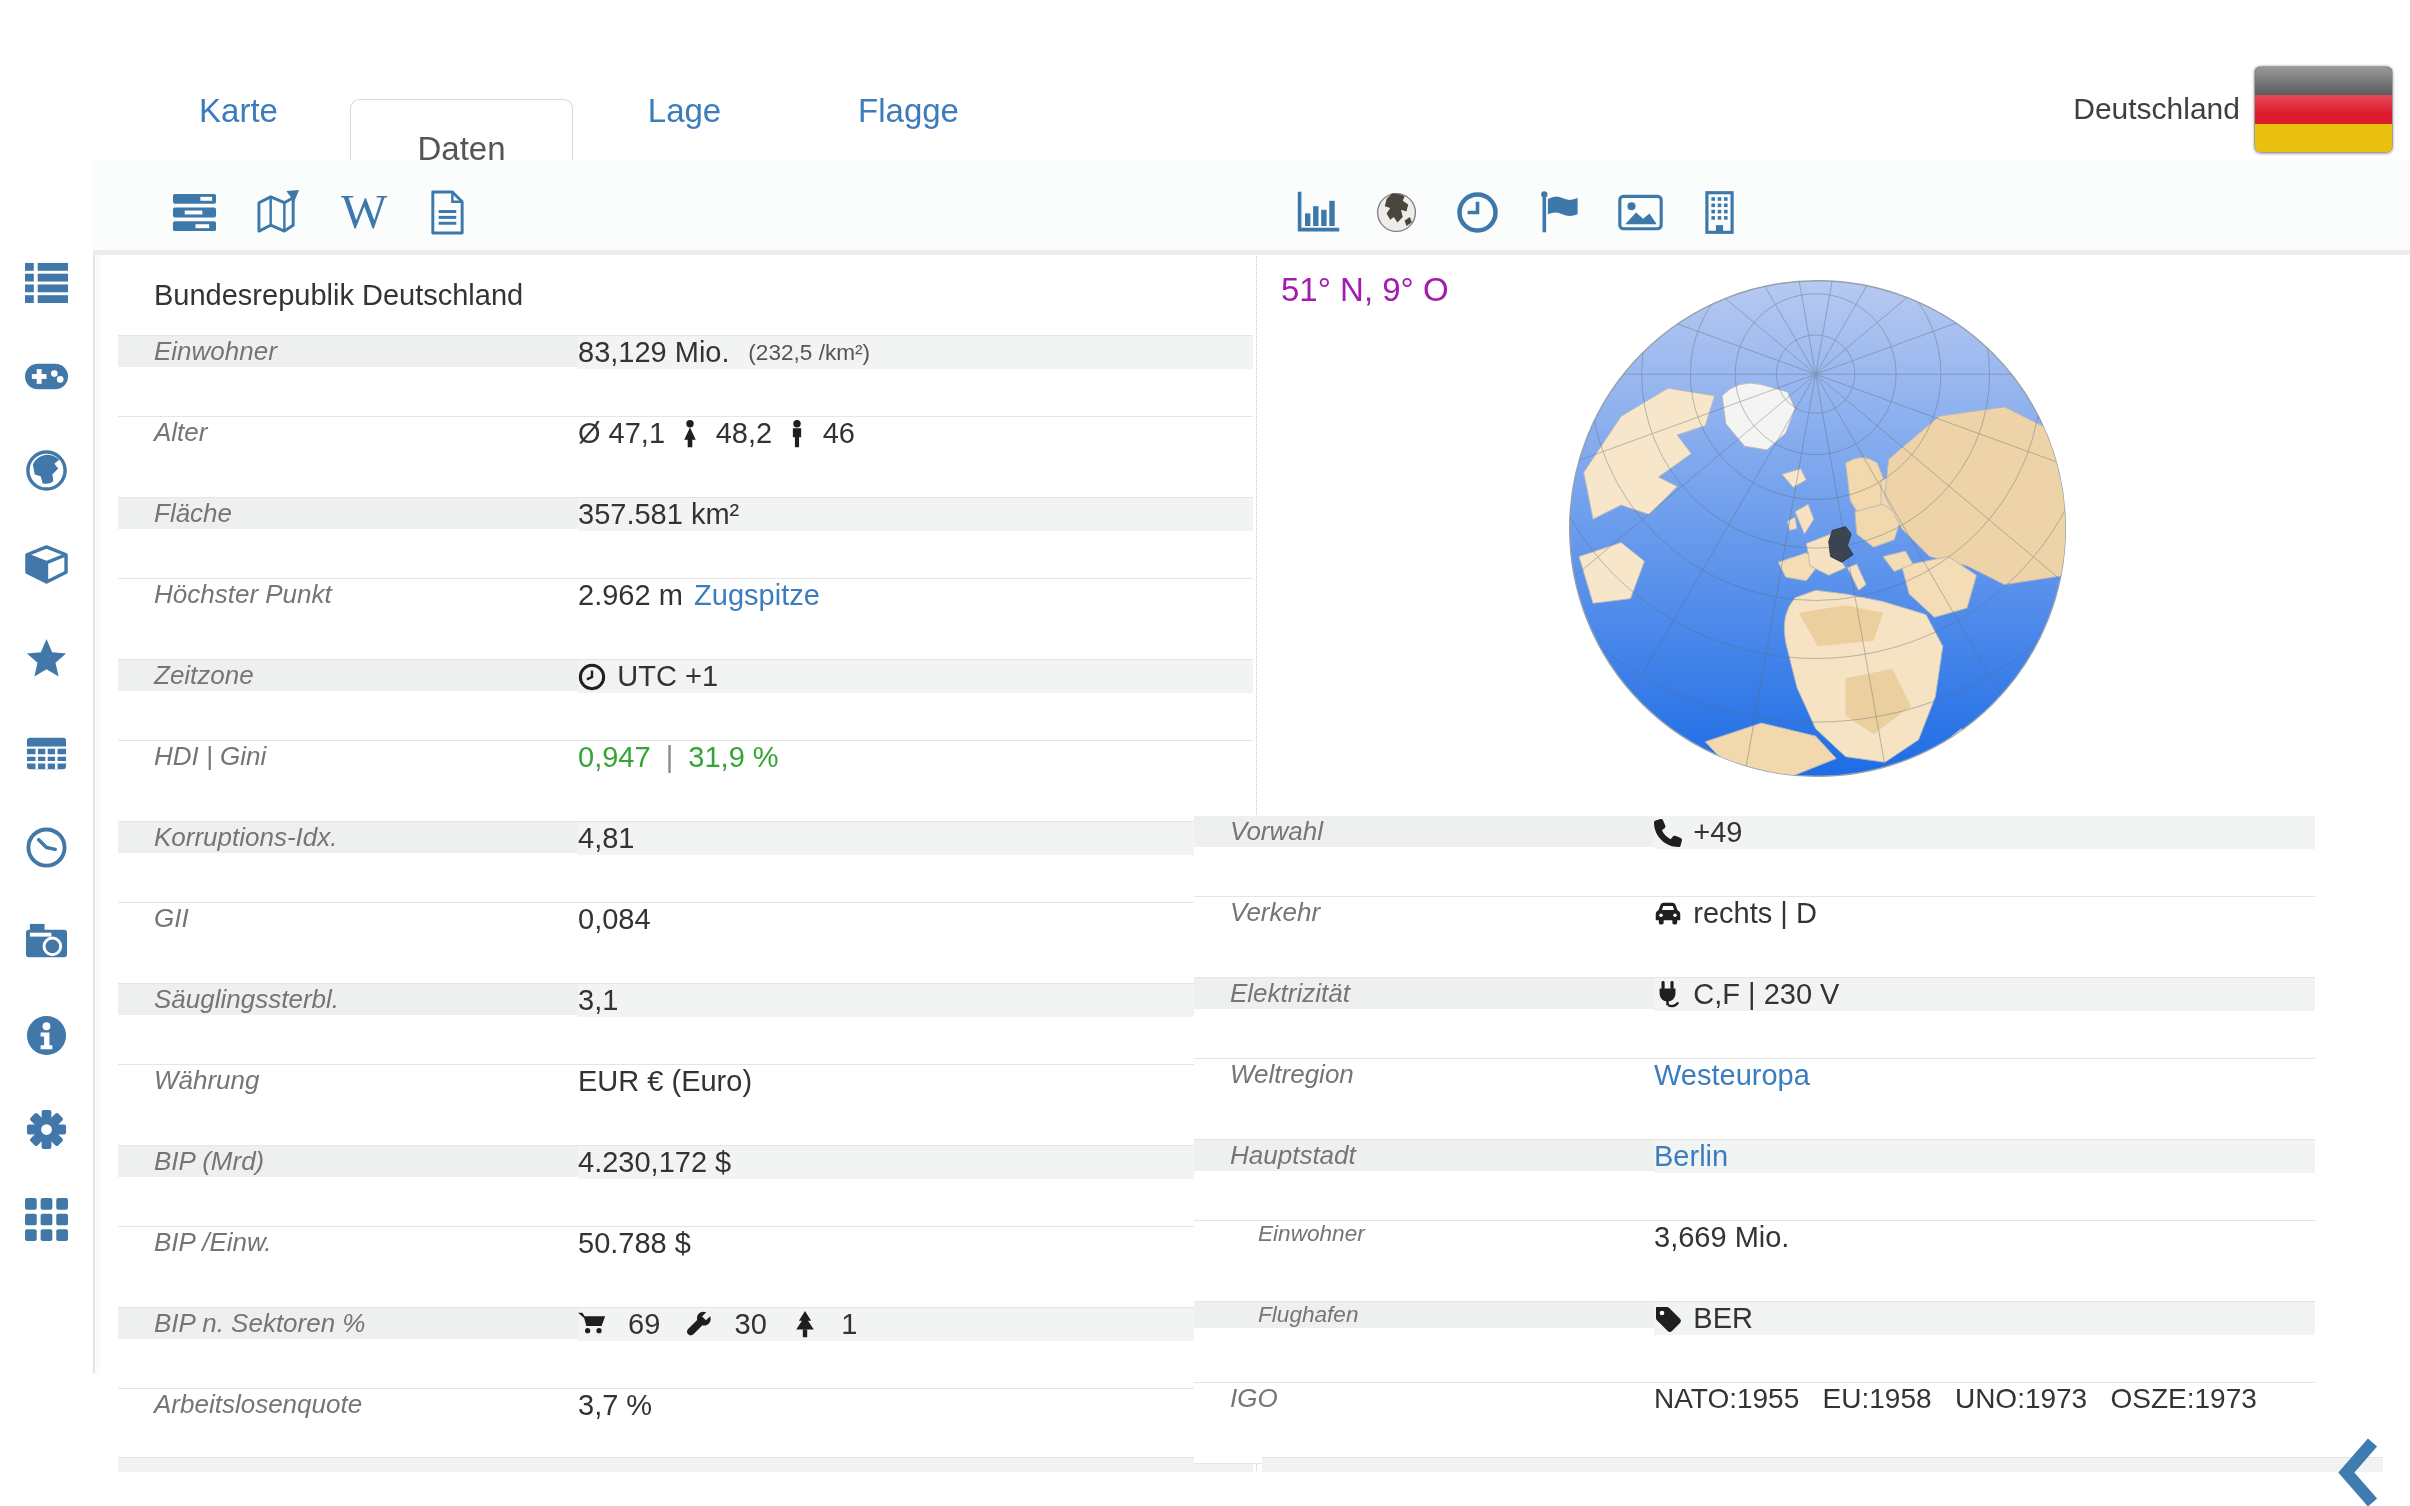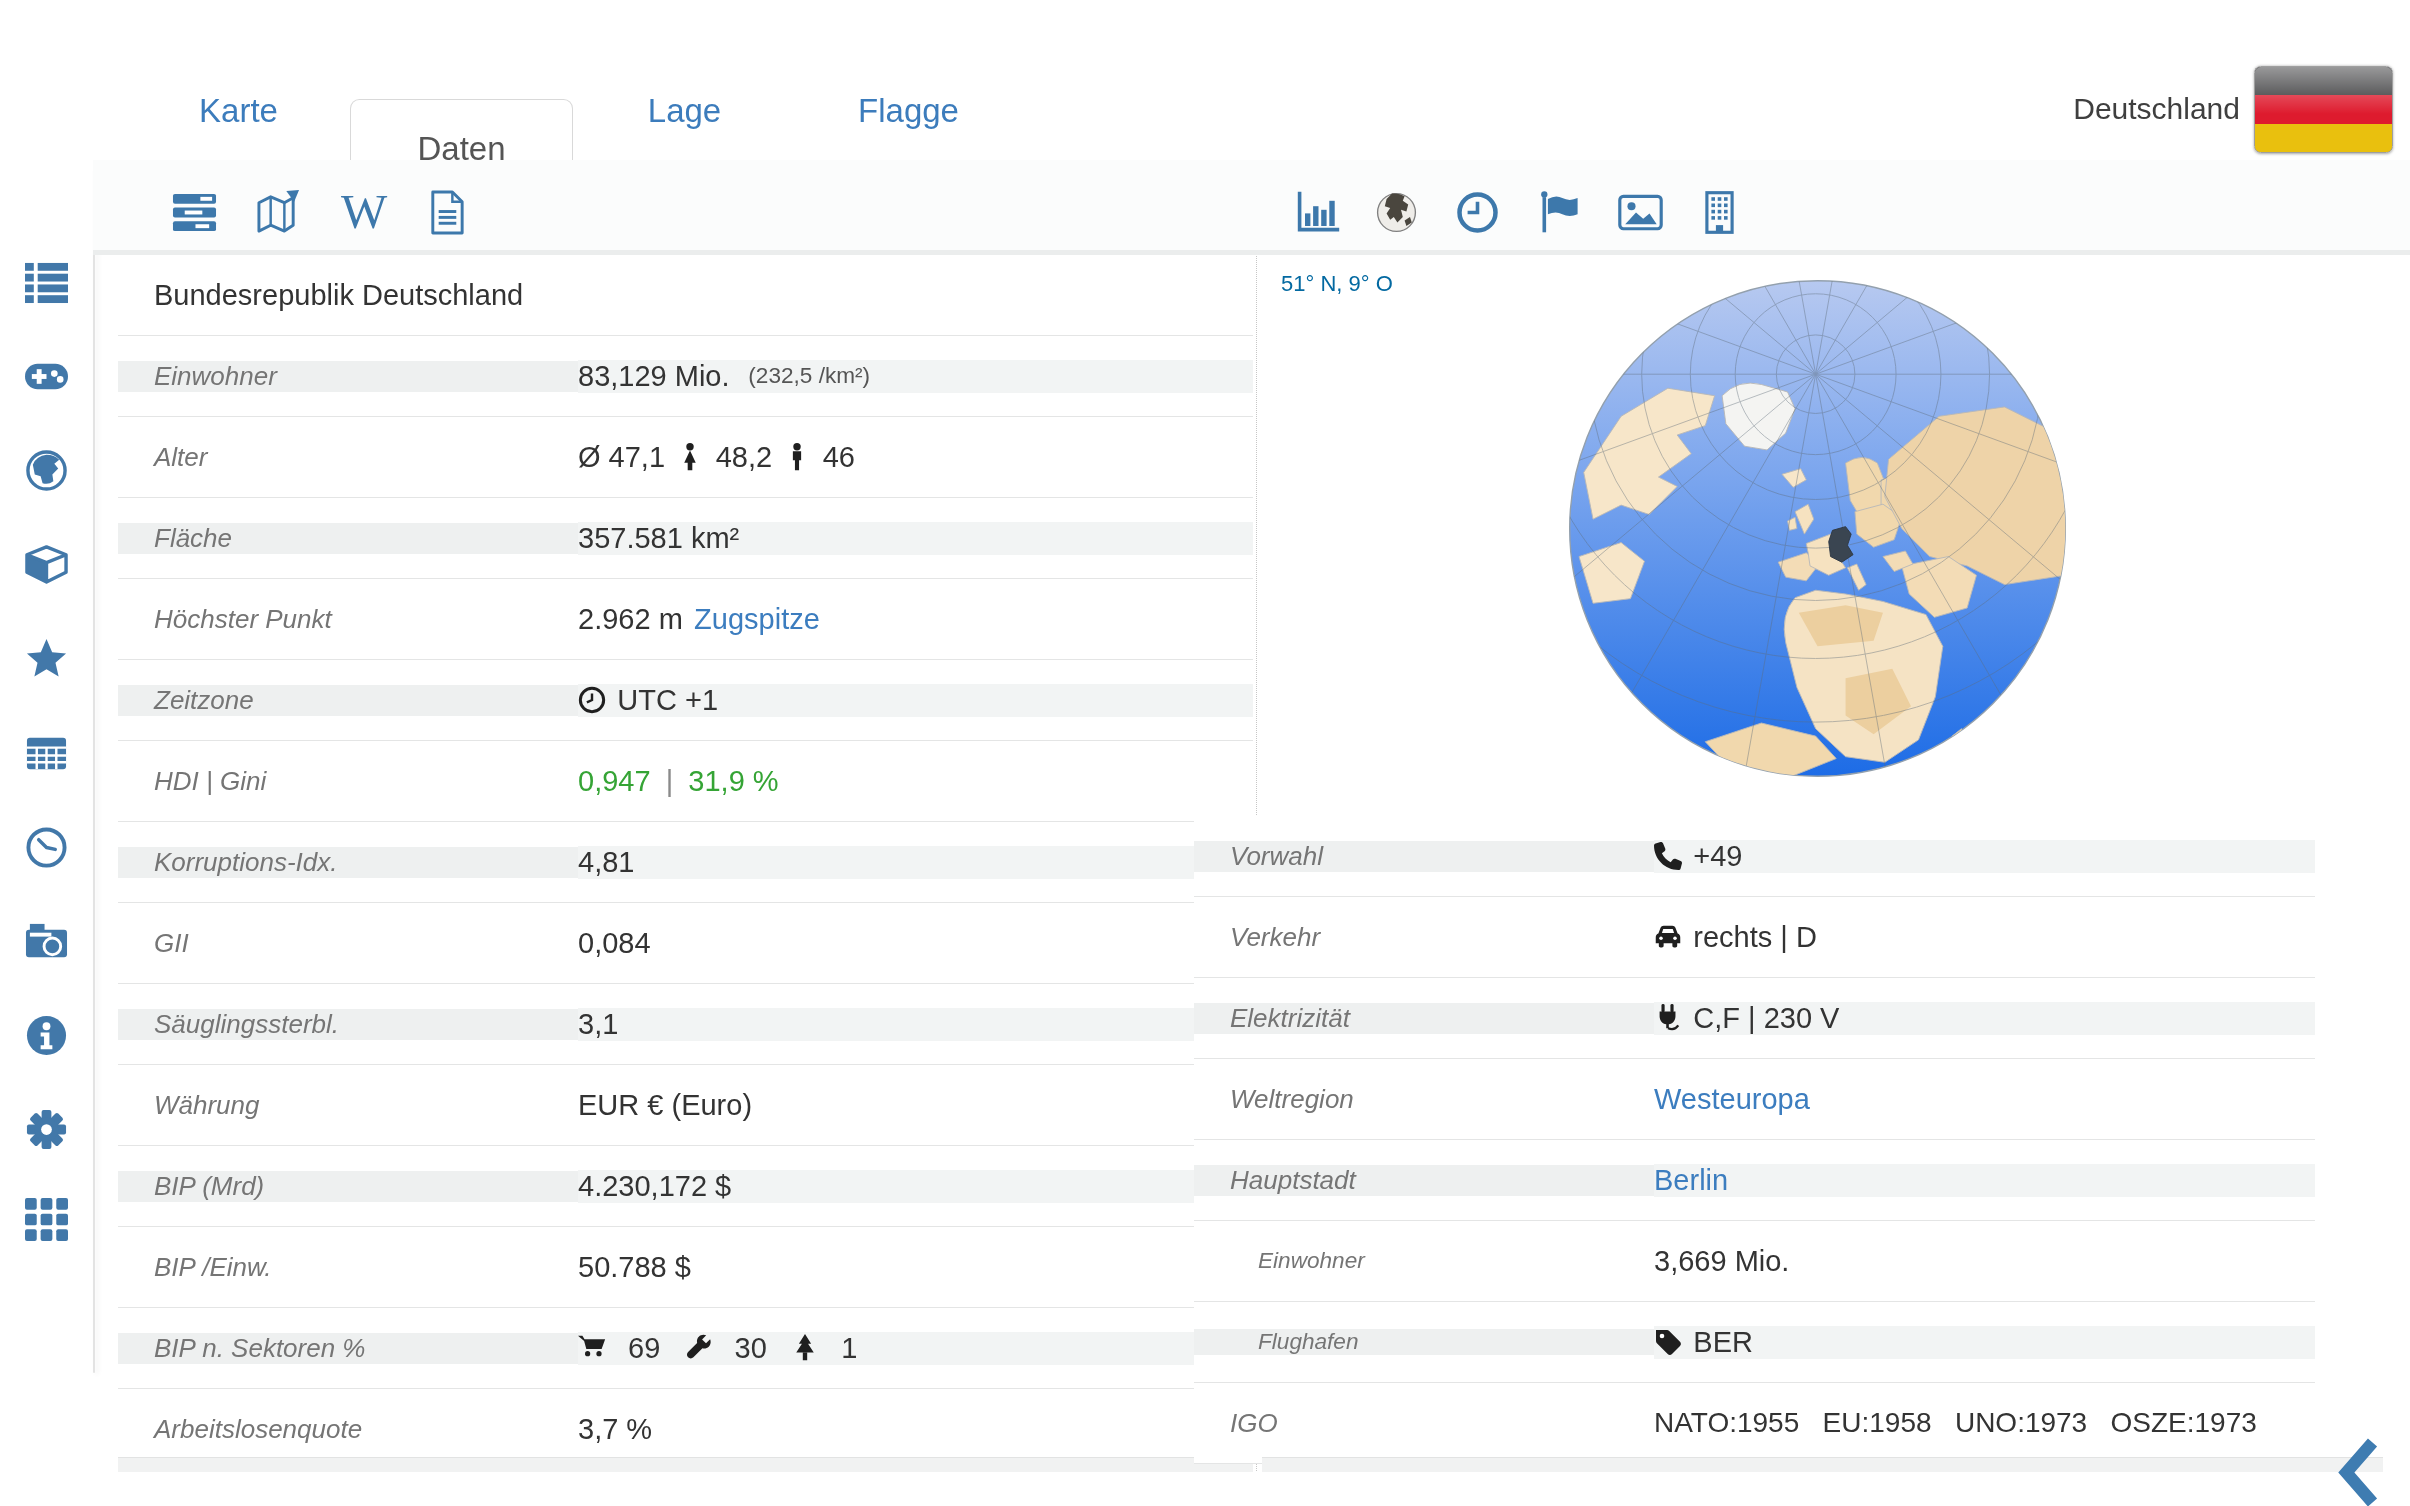--- a/index.html
+++ b/index.html
@@ -26,38 +26,38 @@
   .toolbar{position:absolute;left:93px;top:160px;width:2317px;height:90px;background:#fbfcfc;
        border-bottom:5.6px solid #ebeded;}
   .tool{position:absolute;top:190px;width:45px;height:45px;cursor:pointer;}
   .tool svg{width:45px;height:45px;display:block;}
   .wiki-w{font-family:"Liberation Serif",serif;font-size:49px;line-height:43px;color:#3d78ab;
        display:block;text-align:center;}
   
   .panel{position:absolute;background:#7dd3fc;}
   .title-row{height:80px;display:flex;align-items:center;padding-left:36px;font-size:29px;
        color:#333;border-bottom:0.9px solid #e4e5e5;background:#fff;box-sizing:border-box;}
-  .row{height:80px;display:flex;align-items:center;border-bottom:0.9px solid #e4e5e5;background:#fff;}
+  .row{height:80px;display:flex;align-items:flex-start;border-bottom:0.9px solid #e4e5e5;background:#fff;}
   .row .lbl{width:460px;box-sizing:border-box;padding-left:36px;display:flex;align-items:center;
        font-style:italic;color:#757575;font-size:26px;}
   .row .val{flex:1;display:flex;align-items:center;gap:11.3px;font-size:29px;color:#333;}
   .row.alt .lbl{background:#eef0f0;}
   .row.alt .val{background:#f2f4f4;}
   .row.sub .lbl{font-size:22.6px;padding-left:64px;}
   .note{font-size:22.6px;color:#555;margin-left:7.5px;}
   .link{color:#3c7dbf;cursor:pointer;}
   .green{color:#35a435;}
   .pipe{color:#8a8a8a;margin:0 3.8px;}
   .pre{white-space:pre-wrap;font-size:28px;}
   .g{width:28px;height:28px;fill:#1f1f1f;flex:none;}
   .grp{display:flex;align-items:center;gap:22px;margin-right:13px;}
   .divider-dashed{position:absolute;left:1256px;top:256px;height:1215px;width:0;
        border-left:1.9px dotted #c6c6c6;}
   .strip{position:absolute;height:14px;background:#f1f2f2;border-top:1.9px solid #e2e3e3;}
-  .coords{position:absolute;left:1281px;top:271px;font-size:22px;color:#0369a1;}
+  .coords{position:absolute;left:1281px;top:271px;font-size:33px;color:#a21caf;}
   .globe{position:absolute;left:1565px;top:276px;width:505px;height:505px;cursor:grab;}
   .back{position:absolute;left:2337px;top:1437px;width:43px;height:72px;cursor:pointer;}
 </style>
 </head>
 <body>
 
 <div id="app">
 
   <div class="sidebar">
     <div class="side-btn" style="top:261px">

